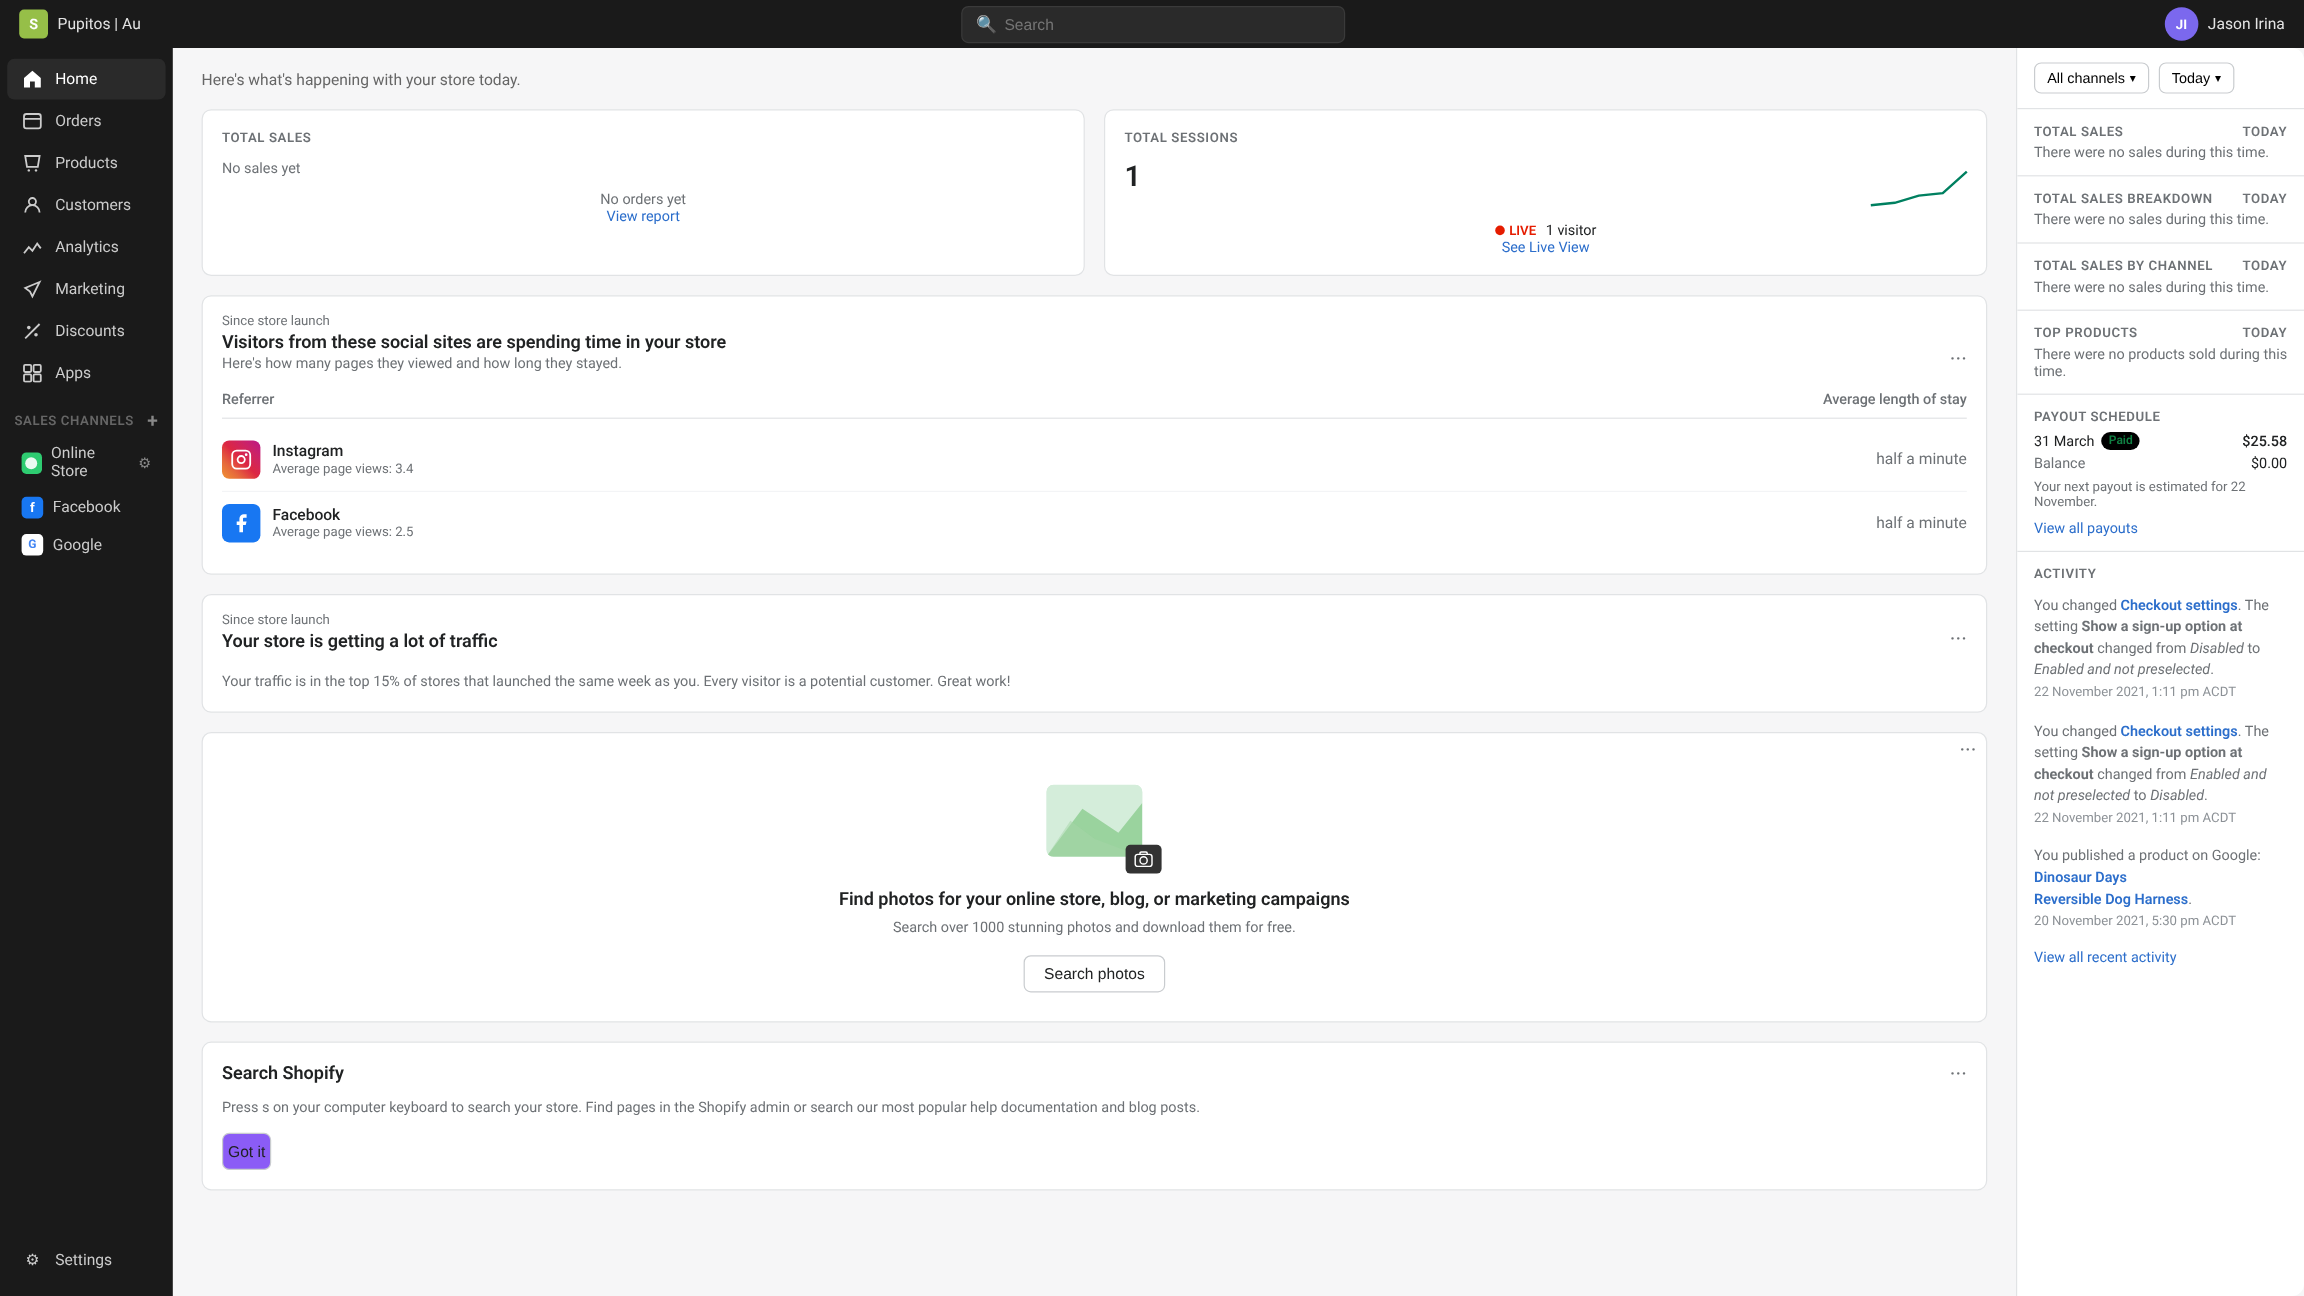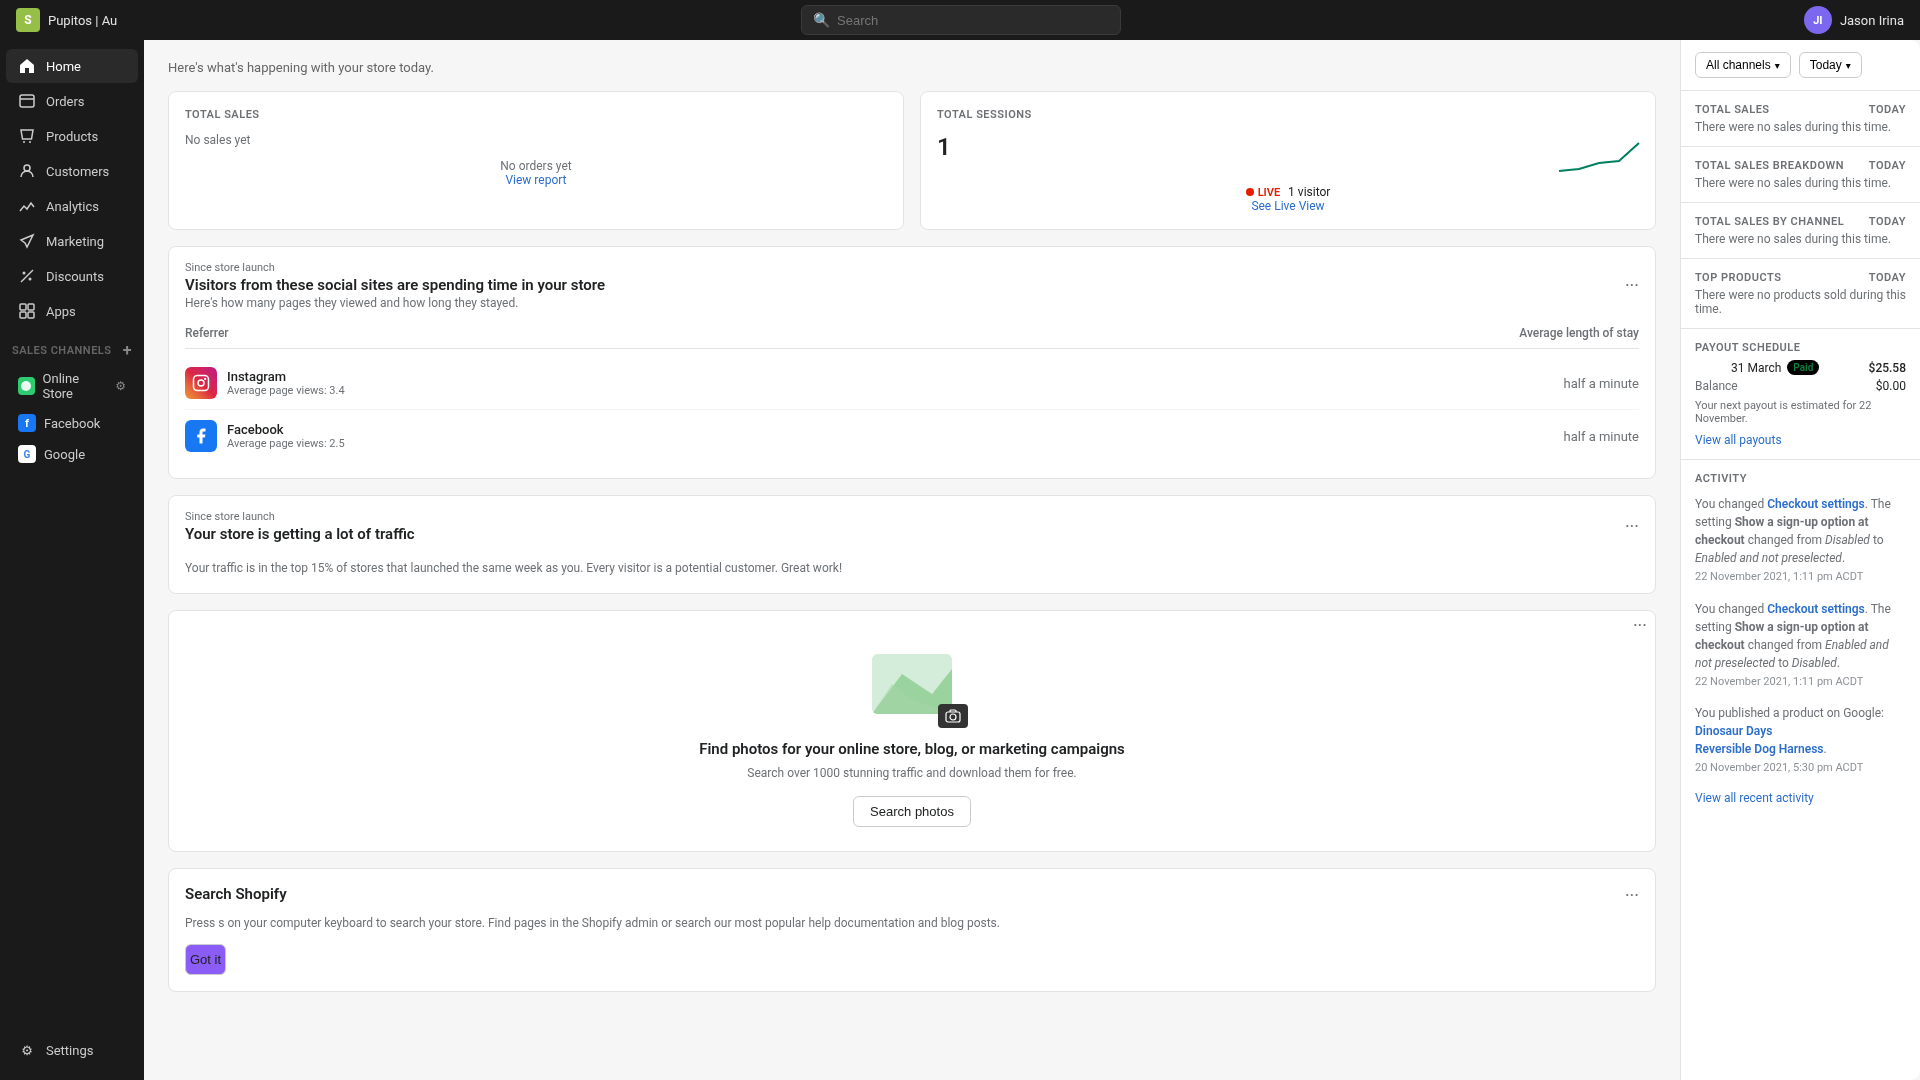--- a/index.html
+++ b/index.html
@@ -53,21 +53,21 @@
     .live-badge { display: flex; align-items: center; gap: 4px; font-size: 12px; }
     .live-dot { width: 8px; height: 8px; background: #e51c00; border-radius: 50%; }
     .live-text { color: #e51c00; font-size: 11px; font-weight: 600; }
     .live-count { font-size: 12px; color: #202223; }
 
     
     .mini-chart { height: 40px; display: flex; align-items: flex-end; justify-content: flex-end; }
 
     
     .panel-card { background: white; border-radius: 8px; border: 1px solid #e1e3e5; margin-bottom: 16px; }
-    .panel-header { padding: 14px 16px 8px; display: flex; justify-content: space-between; align-items: center; }
+    .panel-header { padding: 14px 16px 8px; display: flex; justify-content: space-between; align-items: flex-end; }
     .panel-since { font-size: 11px; color: #6d7175; margin-bottom: 2px; }
     .panel-title { font-size: 15px; font-weight: 600; color: #202223; }
     .panel-subtitle { font-size: 12px; color: #6d7175; margin-top: 2px; }
     .panel-menu { color: #6d7175; cursor: pointer; font-size: 18px; }
     .panel-content { padding: 0 16px 16px; }
     .table-header-row { display: flex; justify-content: space-between; padding: 8px 0; border-bottom: 1px solid #e1e3e5; margin-bottom: 8px; }
     .table-col-label { font-size: 12px; color: #6d7175; font-weight: 500; }
     .referrer-row { display: flex; justify-content: space-between; align-items: center; padding: 10px 0; border-bottom: 1px solid #f3f4f6; }
     .referrer-row:last-child { border-bottom: none; }
     .referrer-left { display: flex; align-items: center; gap: 10px; }
@@ -372,21 +372,21 @@
             </div>
             <div style="width:30px; height:24px; background:#333; border-radius:4px; position:absolute; bottom:-4px; right:-6px; display:flex; align-items:center; justify-content:center;">
               <svg width="16" height="14" viewBox="0 0 16 14" fill="white">
                   <rect x="1" y="3" width="14" height="10" rx="2" fill="none" stroke="white" stroke-width="1.2"></rect>
                   <circle cx="8" cy="8" r="3" fill="none" stroke="white" stroke-width="1.2"></circle>
                   <path d="M5 3V2a1 1 0 011-1h4a1 1 0 011 1v1" fill="none" stroke="white" stroke-width="1.2"></path>
                 </svg>
             </div>
           </div>
           <div class="photo-title">Find photos for your online store, blog, or marketing campaigns</div>
-          <div class="photo-subtitle">Search over 1000 stunning traffic and download them for free.</div>
+          <div class="photo-subtitle">Search over 1000 stunning photos and download them for free.</div>
           <button class="photo-btn">Search photos</button>
         </div>
       </div>
 
       <div class="shopify-search-card">
         <div class="shopify-search-header">
           <div class="shopify-search-title">Search Shopify</div>
           <span class="panel-menu">···</span>
         </div>
         <div class="shopify-search-body">Press s on your computer keyboard to search your store. Find pages in the Shopify admin or search our most popular help documentation and blog posts.</div>
@@ -437,21 +437,21 @@
           <span class="right-section-label">Today</span>
         </div>
         <div class="right-section-text">There were no products sold during this time.</div>
       </div>
 
       <div class="right-section">
         <div class="right-section-title">
           <span>PAYOUT SCHEDULE</span>
         </div>
         <div class="payout-row">
-          <div style="display:flex;align-items:center;gap:6px;margin-left:36px;">
+          <div style="display:flex;align-items:center;gap:6px;">
             <span class="payout-label">31 March</span>
             <span class="payout-badge">Paid</span>
           </div>
           <span class="payout-amount">$25.58</span>
         </div>
         <div class="balance-row">
           <span class="balance-label">Balance</span>
           <span class="balance-amount">$0.00</span>
         </div>
         <div class="payout-note">Your next payout is estimated for 22 November.</div>

